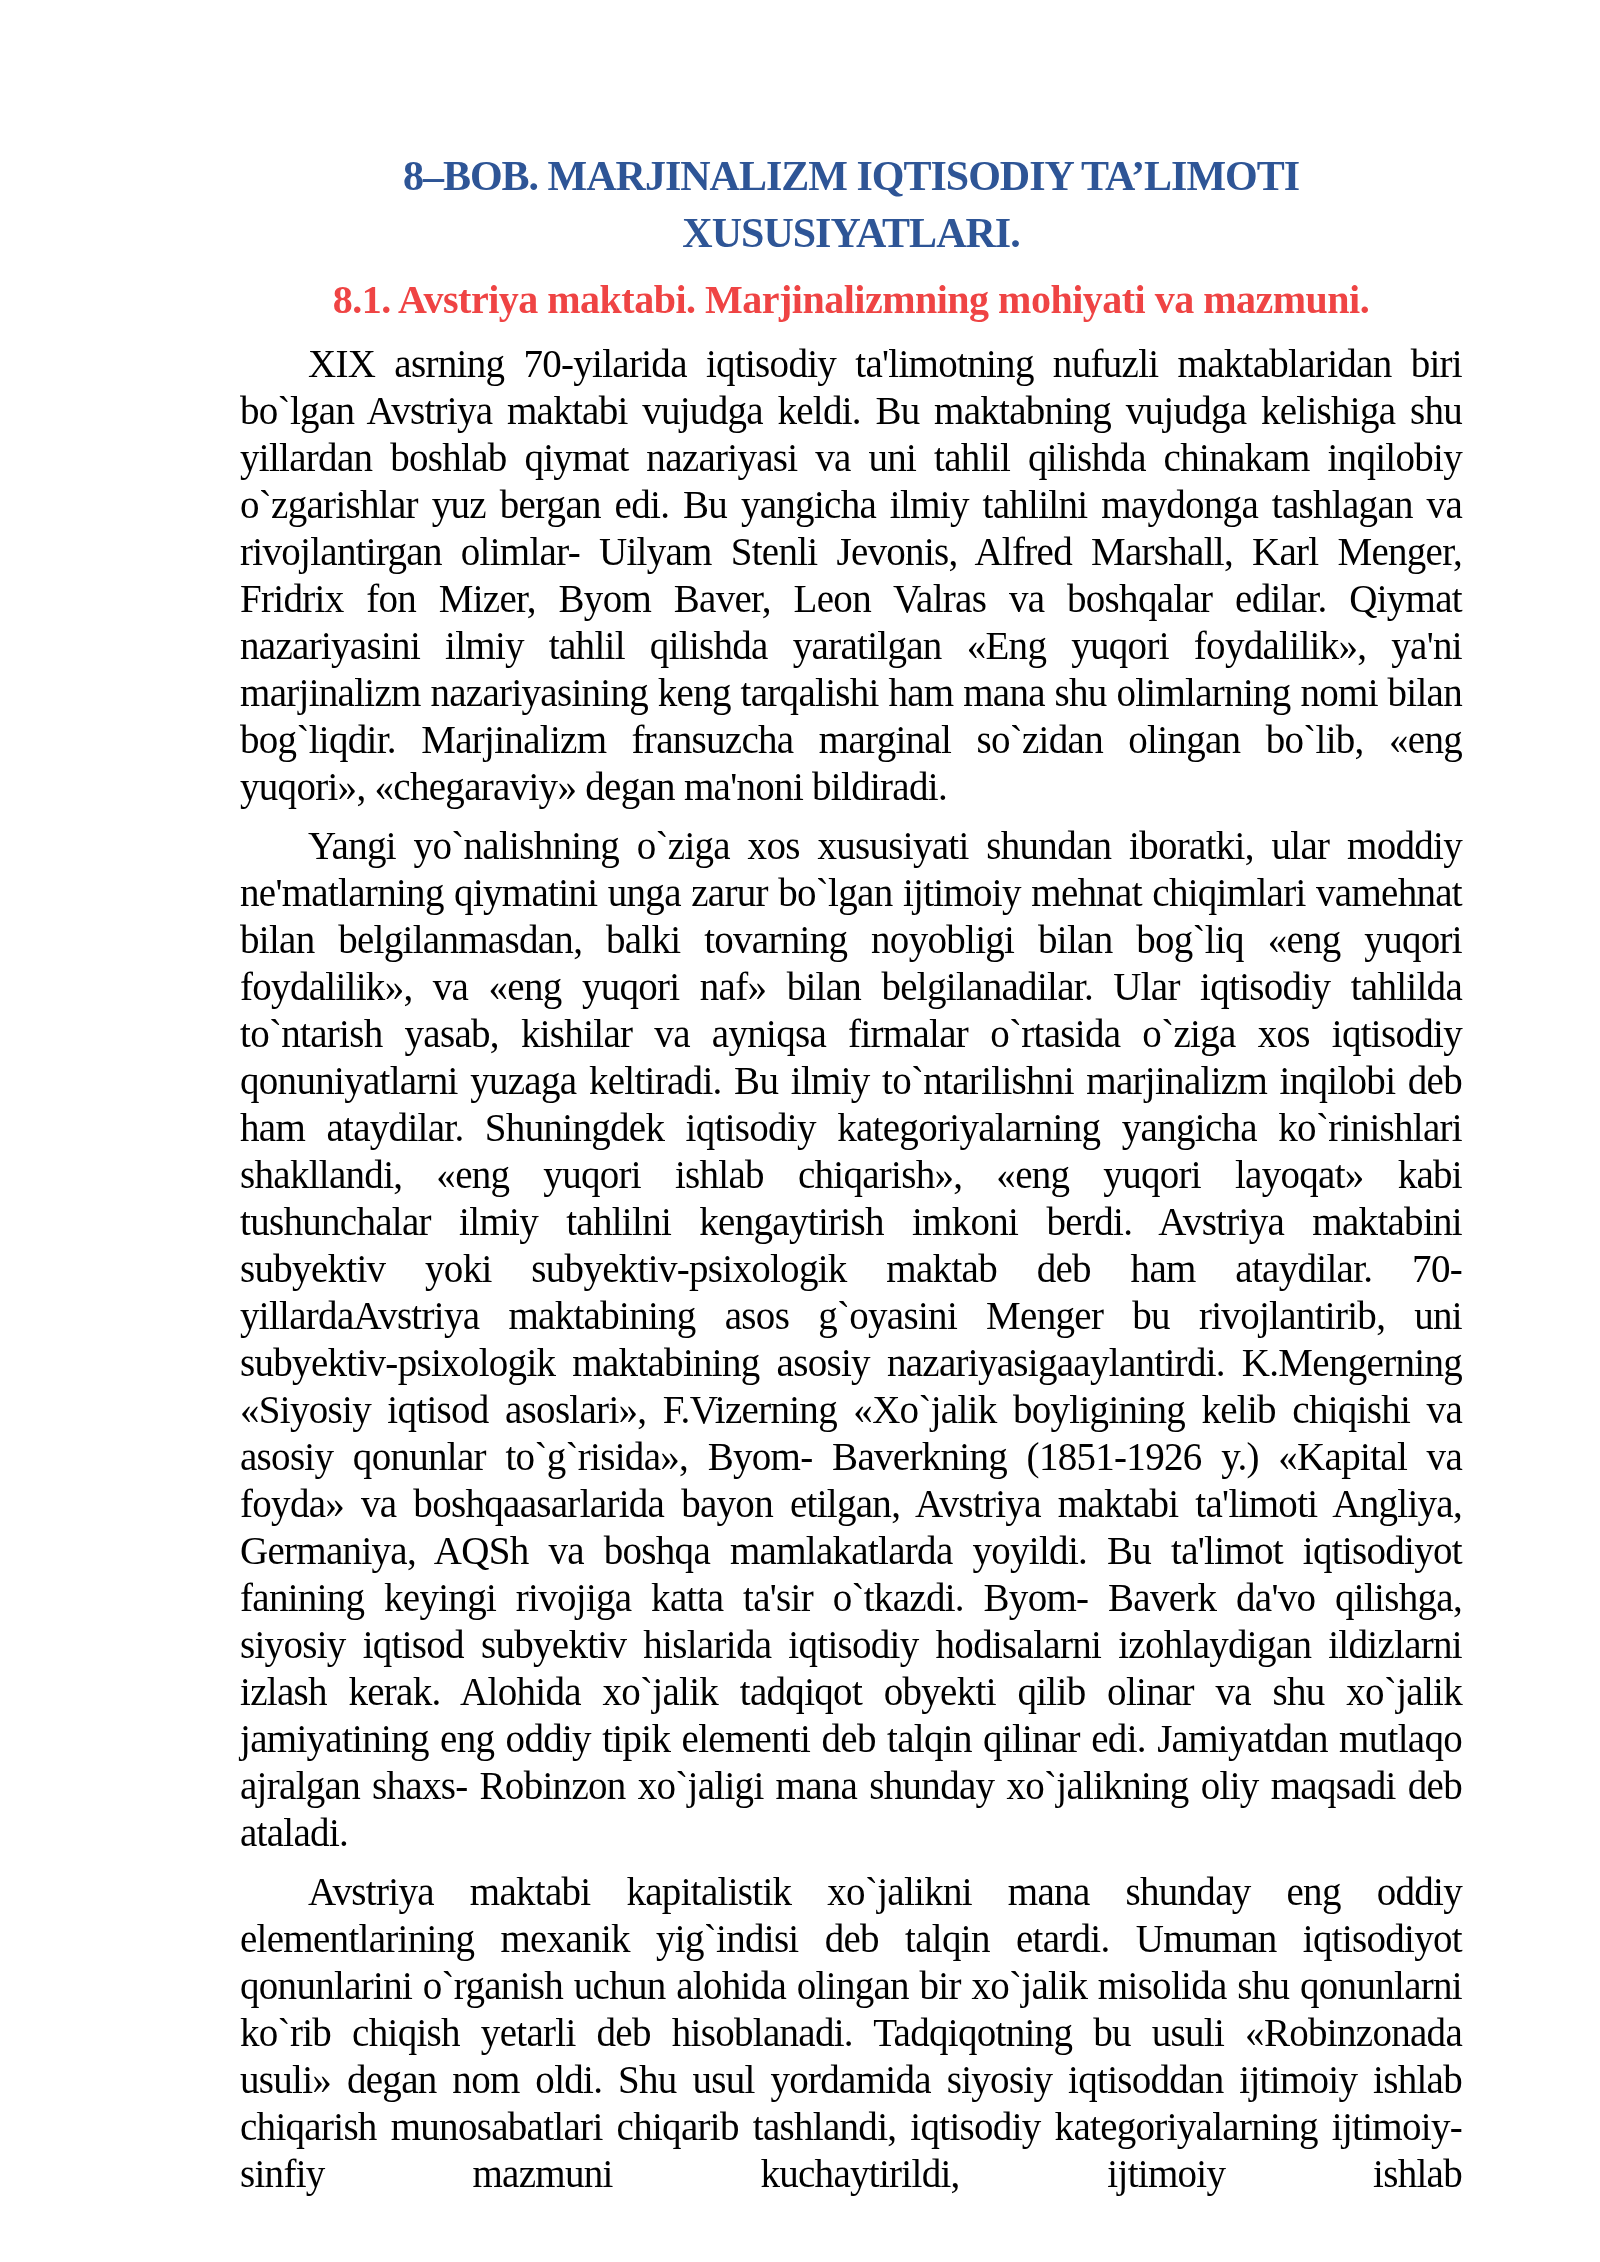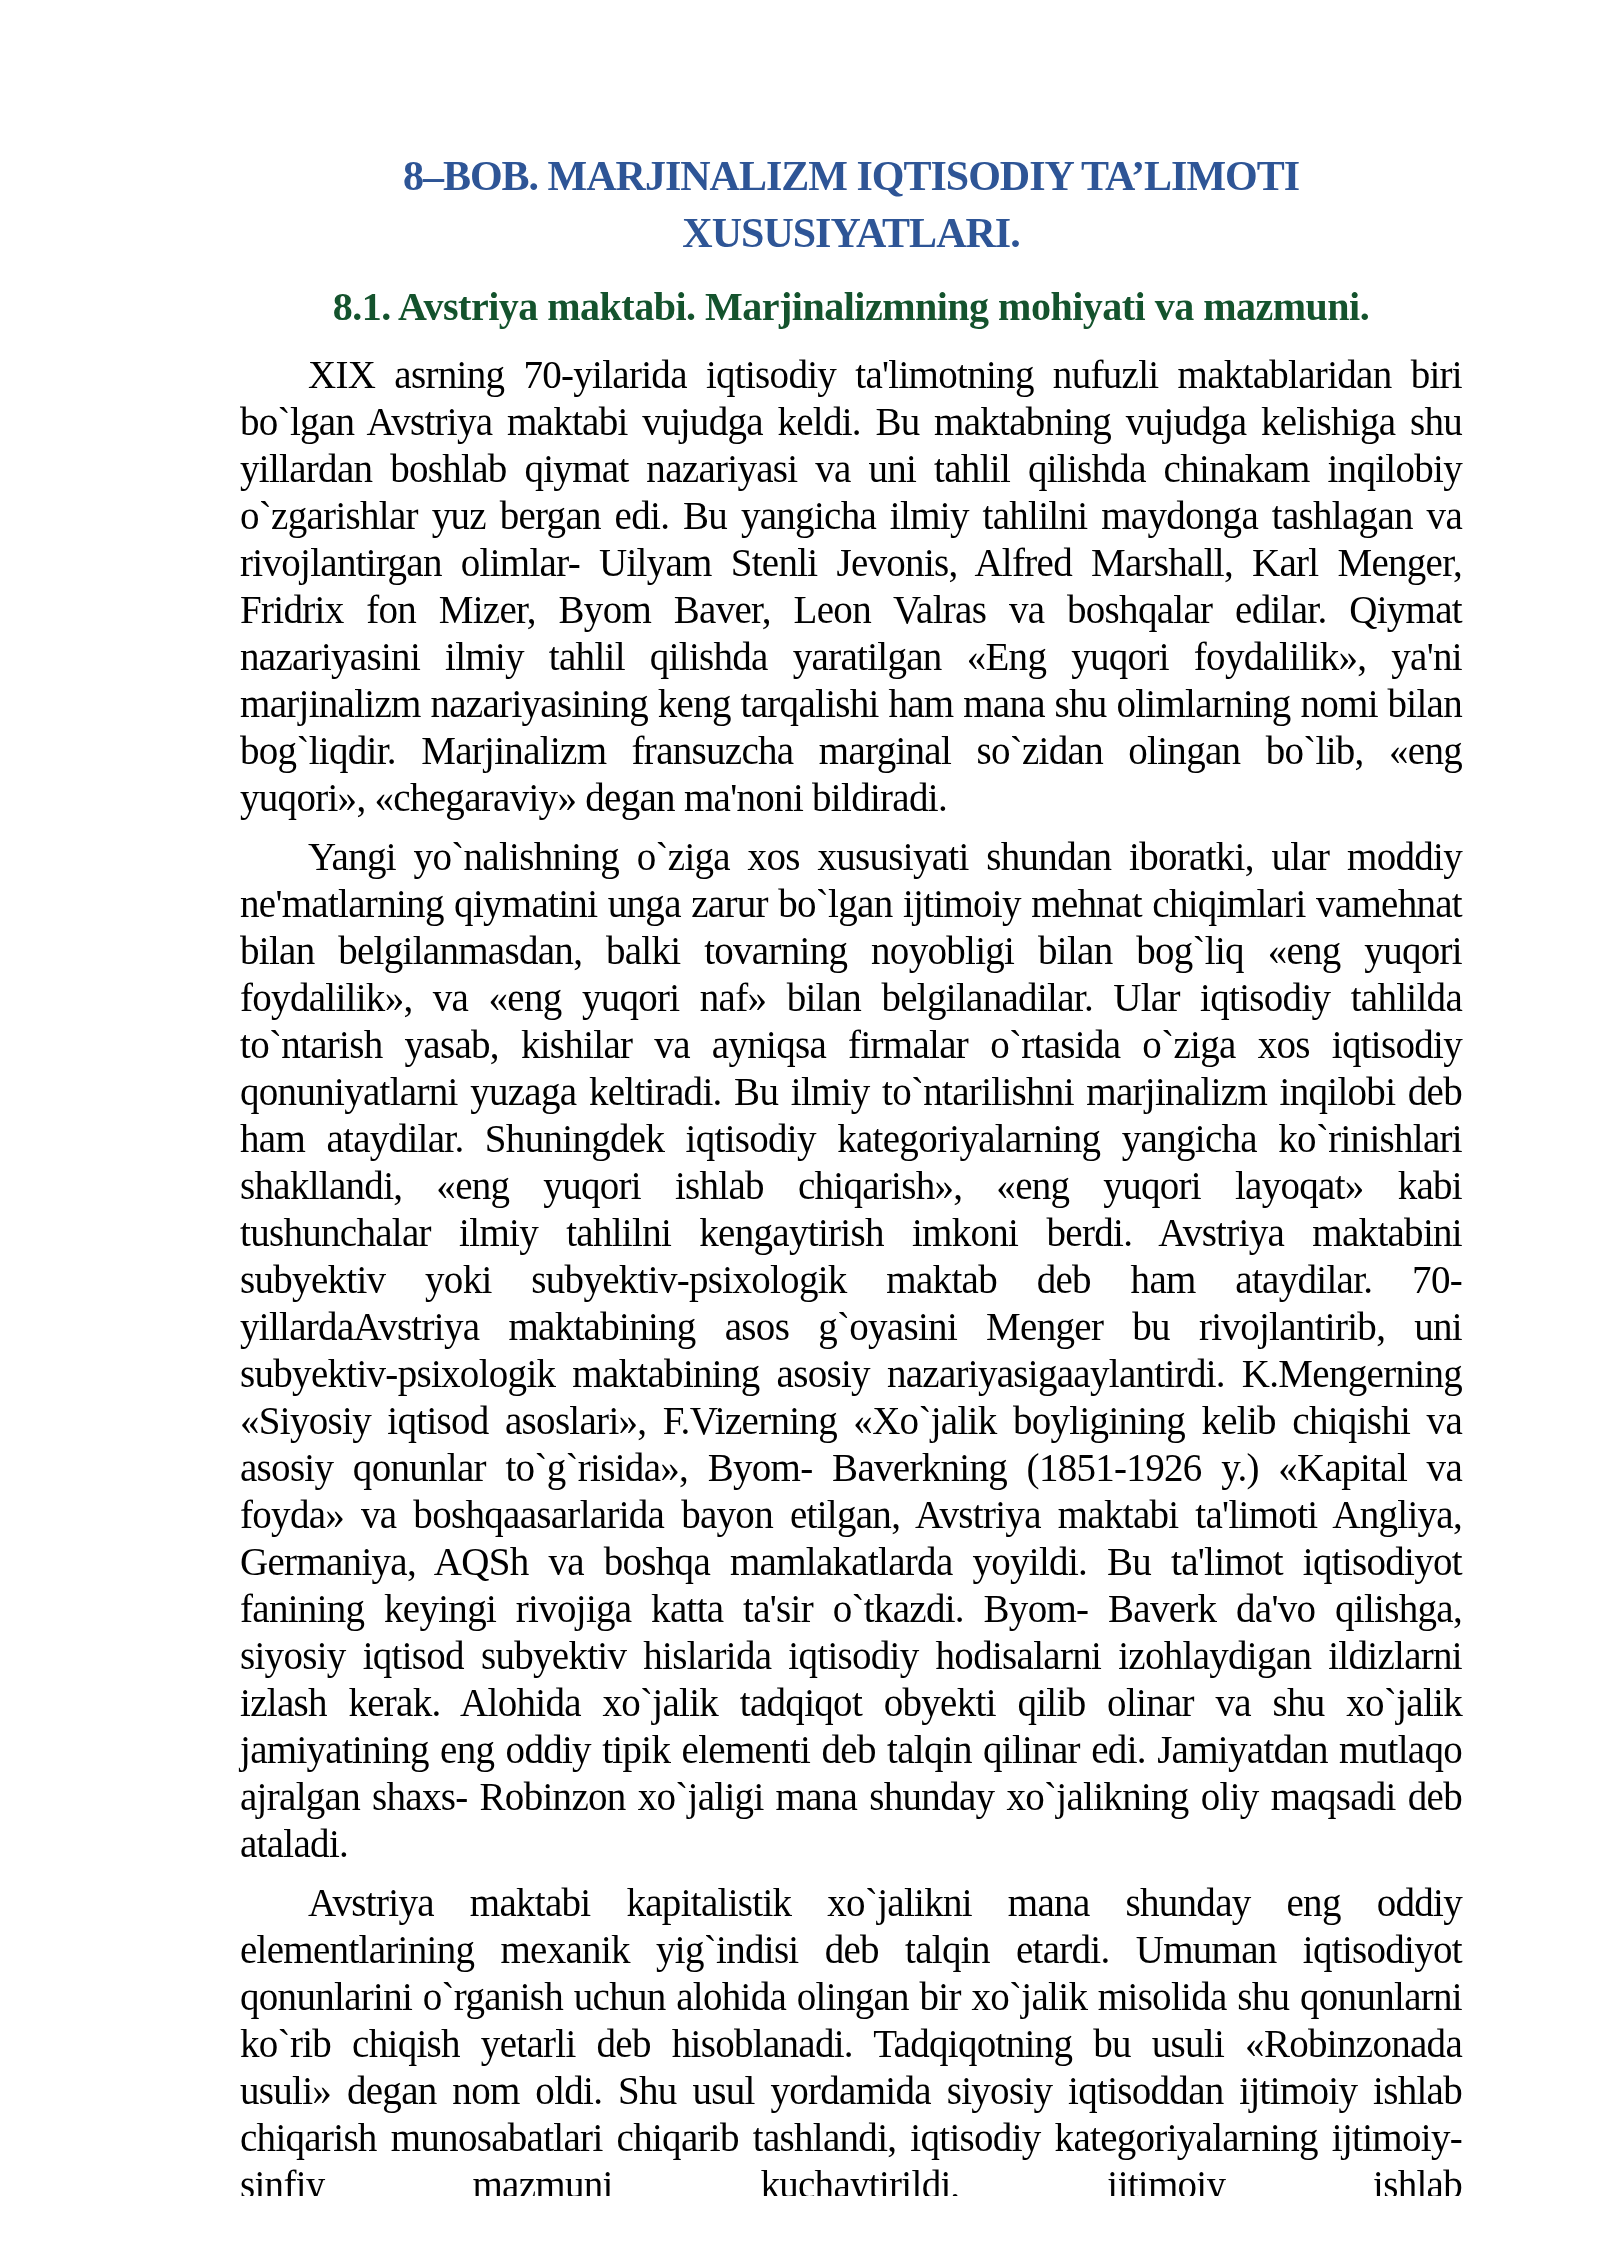--- a/index.html
+++ b/index.html
@@ -29,28 +29,28 @@
   .chapter-heading {
     margin: 0 auto;
     max-width: 1000px;
     text-align: center;
     font-size: 42px;
     line-height: 57px;
     font-weight: bold;
     letter-spacing: -1px;
   }
   .section-heading {
-    margin: 16px;
+    margin: 9px;
     text-align: center;
     font-size: 40px;
     line-height: 57px;
     font-weight: bold;
     letter-spacing: -0.5px;
     white-space: nowrap;
-    color: #14532d;
+    color: #ef4444;
   }
   .body-paragraph {
     margin: 12px;
     font-size: 39px;
     line-height: 47px;
     letter-spacing: -0.7px;
     text-align: justify;
     text-indent: 68px;
   }
   .justify-last {

